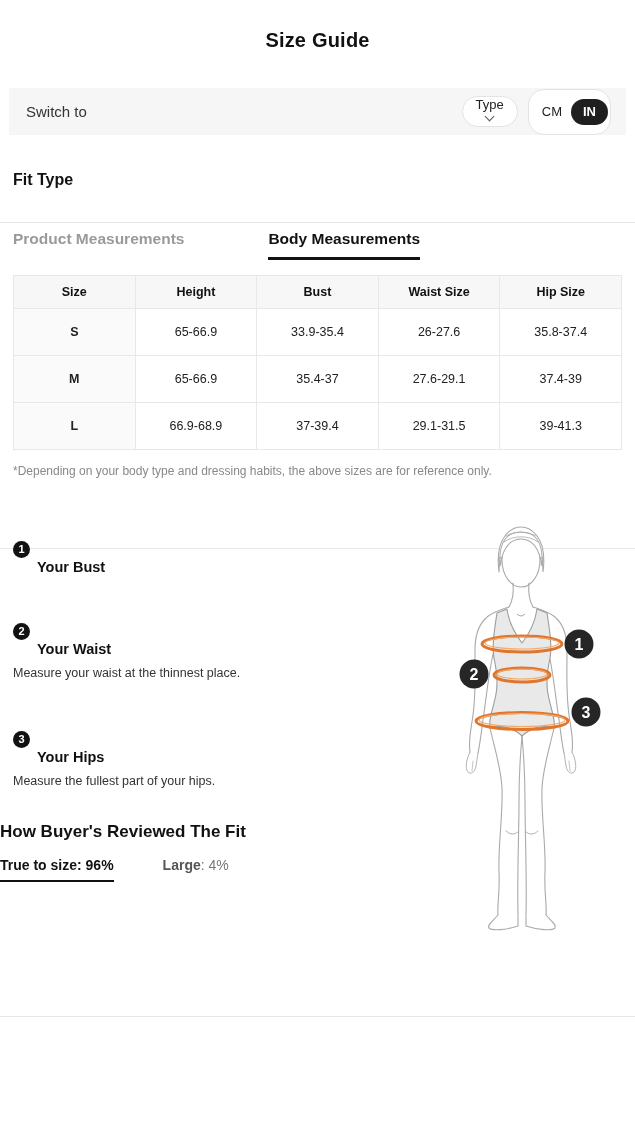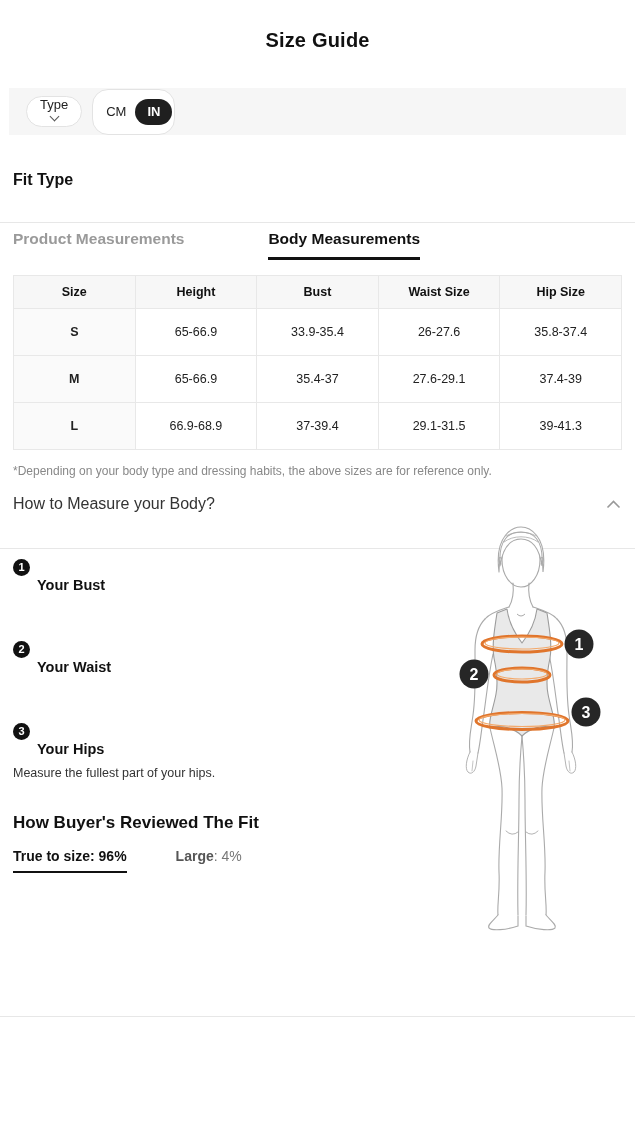--- a/index.html
+++ b/index.html
@@ -83,38 +83,39 @@
   .num-badge {
     width:17px; height:17px; border-radius:50%; background:#111; color:#fff;
     display:inline-flex; align-items:center; justify-content:center;
     font-size:11px; font-weight:bold; flex:none;
   }
   .m-item-title { font-size:14.5px; font-weight:bold; color:#111;margin-top:36px; }
   .m-item-desc { margin-top:7px; font-size:12.5px; color:#333; line-height:1.55; max-width:385px; }
   .figure-wrap { position:absolute; top:44px; right:0; width:195px; height:420px; }
 
   
-  .review-section { padding-left:13px; margin-top:18px; }
+  .review-section { margin-top:18px; }
   .review-title { font-size:17px; font-weight:bold; color:#111; }
   .review-stats { margin-top:15px; display:flex; align-items:flex-start; }
   .stat-primary {
     font-size:14px; font-weight:bold; color:#111;
     border-bottom:2.5px solid #111; padding-bottom:7px; cursor:pointer;
   }
   .stat-secondary { font-size:14px; margin-left:49px; cursor:pointer; }
   .stat-secondary .lbl { font-weight:bold; color:#555; }
   .stat-secondary .val { color:#777; }
   .review-footnote { margin-top:15px; font-size:12px; color:#999; }
 </style>
 </head>
 <body>
 
 <div class="page-title">Size Guide</div>
 
 <div class="switch-bar">
+  <span class="switch-label">Switch to</span>
   <button class="pill-btn">
     <span>Type</span>
     <span class="chev-down"></span>
   </button>
   <div class="unit-toggle">
     <span class="unit-cm">CM</span>
     <span class="unit-in">IN</span>
   </div>
 </div>
 
@@ -162,39 +163,34 @@
       <td>39-41.3</td>
     </tr>
   </tbody>
 </table>
 
 <div class="table-note">*Depending on your body type and dressing habits, the above sizes are for reference only.</div>
 
 <div class="divider" style="top:548px"></div>
 
 <div class="measure-section">
-  <div class="measure-head">
-    <span class="measure-title">How to Measure your Body?</span>
-    <svg width="15" height="9" viewBox="0 0 15 9">
-      <polyline points="1.5,7.5 7.5,1.5 13.5,7.5" fill="none" stroke="#999" stroke-width="1.6"></polyline>
-    </svg>
-  </div>
 
   <div class="measure-items">
     <div class="m-item">
       <div class="m-item-head">
         <span class="num-badge">1</span>
         <span class="m-item-title">Your Bust</span>
       </div>
     </div>
     <div class="m-item">
       <div class="m-item-head">
         <span class="num-badge">2</span>
         <span class="m-item-title">Your Waist</span>
       </div>
+      <div class="m-item-desc">Measure your waist at the thinnest place.</div>
     </div>
     <div class="m-item">
       <div class="m-item-head">
         <span class="num-badge">3</span>
         <span class="m-item-title">Your Hips</span>
       </div>
       <div class="m-item-desc">Measure the fullest part of your hips.</div>
     </div>
   </div>
 

